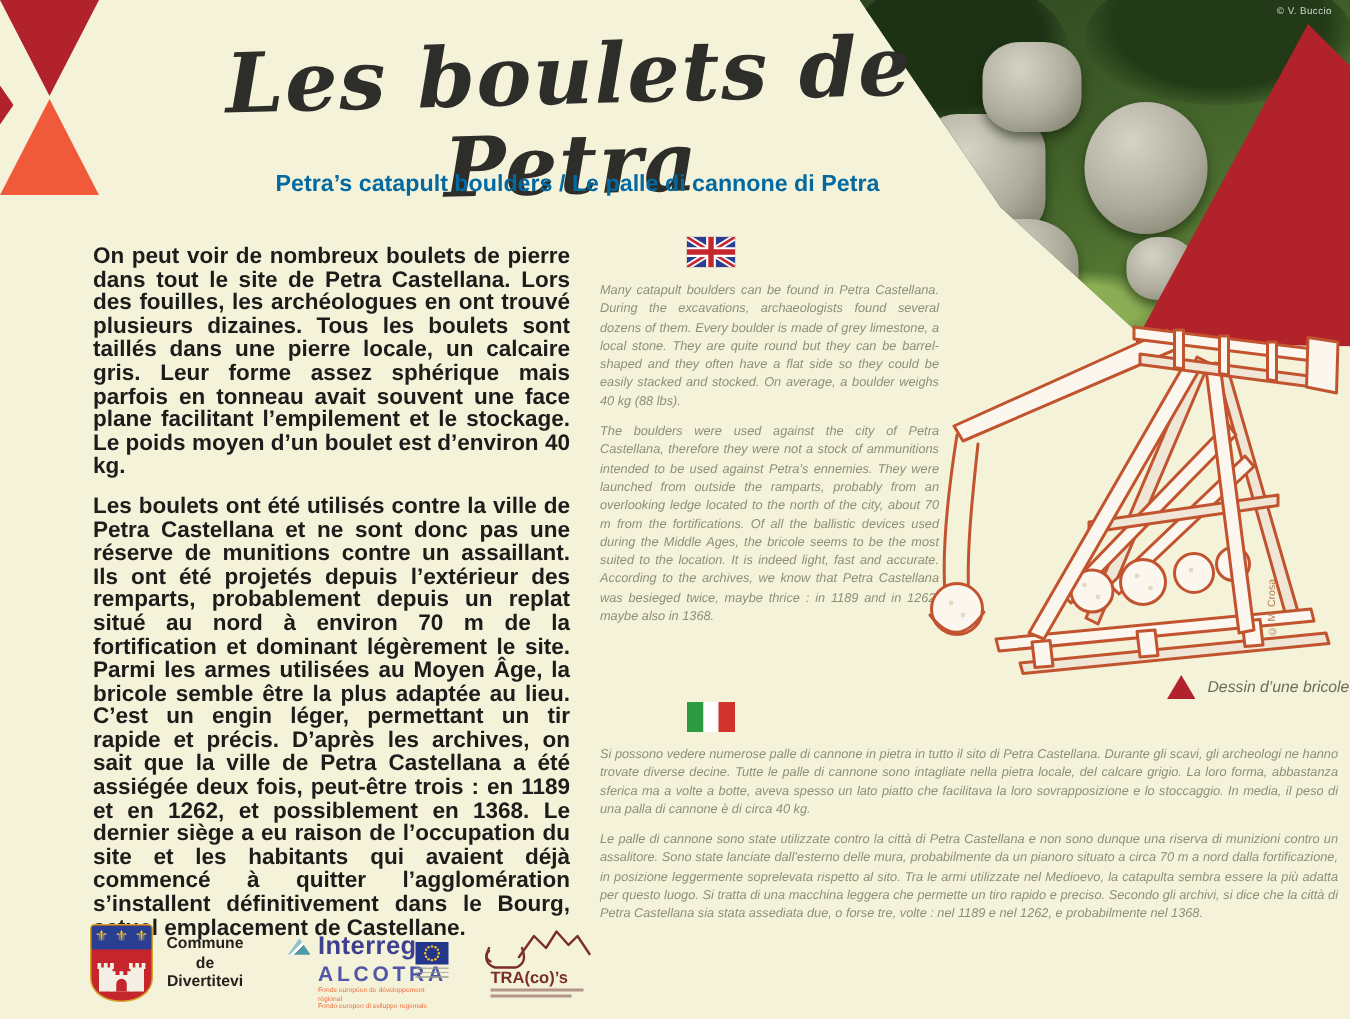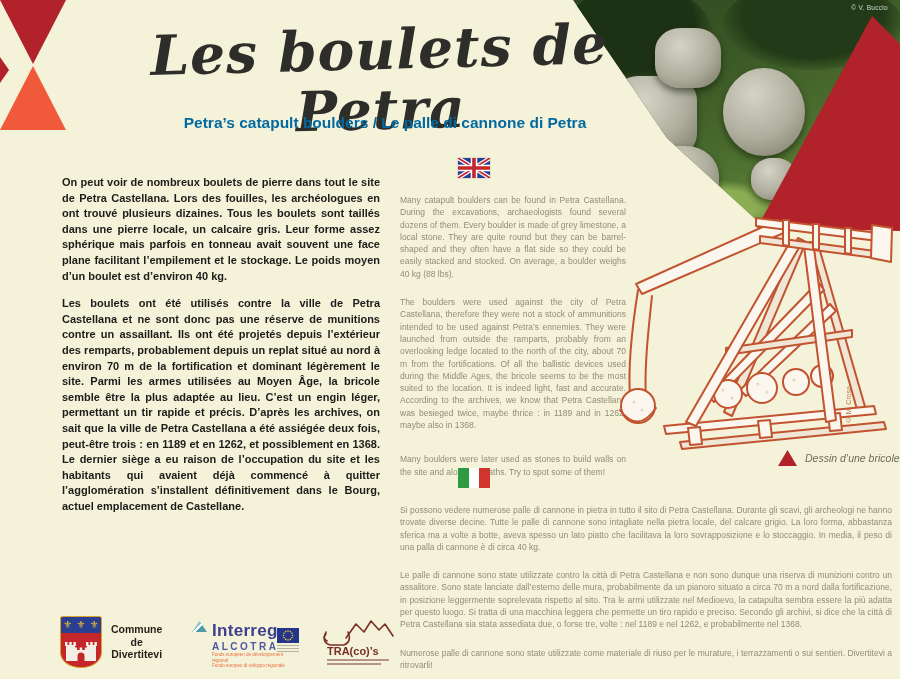--- a/index.html
+++ b/index.html
@@ -48,24 +48,24 @@
   .bl6{left:178px;top:158px;width:46px;height:42px;border-radius:45%;}
   .credit-photo{position:absolute;top:4px;right:12px;font-size:6.5px;
     color:rgba(255,255,255,.78);letter-spacing:.3px;}
 
   
   .red-tri{left:757px;top:16px;width:143px;height:215px;background:#b2222a;z-index:2;
     clip-path:polygon(80.4% 0%,100% 13%,100% 100%,0% 98.6%);}
 
   
   .col-fr{left:62px;top:163px;width:318px;z-index:2;}
-  .col-fr p{margin:12px 0 11px;font-size:11px;font-weight:700;line-height:15.6px;
+  .col-fr p{margin:0 0 11px;font-size:15px;font-weight:700;line-height:15.6px;
     text-align:justify;color:#1c1c1a;}
   .col-en{left:400px;top:158px;width:226px;z-index:2;}
-  .trans-p{margin:16px 0 8px;font-size:8.5px;line-height:12.3px;
+  .trans-p{margin:0 0 8px;font-size:8.5px;font-style:italic;line-height:12.3px;
     text-align:justify;color:#8f8f76;}
   .gap-top{margin-top:22px;}
   .section-it{left:400px;top:468px;width:492px;z-index:2;}
 
   
   .flag{width:32px;height:20px;display:block;box-shadow:0 0 0 .5px rgba(0,0,0,.15);}
   .flag-wrap-en{margin-left:58px;margin-bottom:9px;}
   .flag-wrap-it{margin-left:58px;margin-bottom:8px;}
   .flag-it{display:flex;width:32px;height:20px;}
   .flag-it span{flex:1;}
@@ -83,26 +83,26 @@
   .logo-commune{left:60px;top:616px;display:flex;align-items:center;z-index:2;}
   .shield{width:42px;height:52px;border:1.5px solid #d8a32a;box-sizing:border-box;
     border-radius:3px 3px 48% 48%/3px 3px 30% 30%;overflow:hidden;background:#c5262c;}
   .shield .chief{height:16px;background:#2b3f92;display:flex;align-items:center;
     justify-content:space-around;color:#f2c327;font-size:10px;line-height:10px;}
   .shield .field{height:34px;display:flex;align-items:center;justify-content:center;}
   .commune-name{margin-left:9px;text-align:center;font-weight:700;font-size:10.5px;
     line-height:12.5px;color:#241f1a;}
 
   .logo-interreg{left:192px;top:621px;z-index:2;}
-  .interreg-row{display:flex;align-items:flex-start;}
+  .interreg-row{display:flex;align-items:center;}
   .interreg-mark{font-size:17px;font-weight:700;color:#3d3f8f;letter-spacing:.3px;margin-left:5px;}
   .interreg-icon{width:15px;height:11px;
     clip-path:polygon(50% 0,100% 100%,0 100%);
     background:linear-gradient(135deg,#8fc5c9 0 44%,#ffffff 44% 56%,#4f9aa8 56%);}
-  .alcotra{margin-left:20px;font-size:10px;font-weight:700;color:#5058a5;letter-spacing:2.5px;}
+  .alcotra{margin-left:20px;font-size:14px;font-weight:700;color:#5058a5;letter-spacing:2.5px;}
   .fund-text{margin-left:20px;font-size:4.5px;line-height:5.5px;color:#e8703f;width:75px;}
   .eu-flag{left:277px;top:628px;width:22px;height:15px;background:#24358c;z-index:2;}
   .eu-lines{left:277px;top:645px;width:22px;height:7px;z-index:2;
     background:repeating-linear-gradient(#9a9a8a 0 1px,transparent 1px 3px);opacity:.7;}
 
   .logo-traco{left:318px;top:614px;z-index:2;}
 </style>
 </head>
 <body>
 
@@ -138,21 +138,20 @@
     <svg class="flag" viewBox="0 0 32 20" xmlns="http://www.w3.org/2000/svg">
       <rect width="32" height="20" fill="#2b3f92"></rect>
       <path d="M0,0 L32,20 M32,0 L0,20" stroke="#ffffff" stroke-width="4.2"></path>
       <path d="M0,0 L32,20 M32,0 L0,20" stroke="#c5262c" stroke-width="1.8"></path>
       <path d="M16,0 V20 M0,10 H32" stroke="#ffffff" stroke-width="6.5"></path>
       <path d="M16,0 V20 M0,10 H32" stroke="#c5262c" stroke-width="3.6"></path>
     </svg>
   </div>
   <p class="trans-p">Many catapult boulders can be found in Petra Castellana. During the excavations, archaeologists found several dozens of them. Every boulder is made of grey limestone, a local stone. They are quite round but they can be barrel-shaped and they often have a flat side so they could be easily stacked and stocked. On average, a boulder weighs 40 kg (88 lbs).</p>
   <p class="trans-p">The boulders were used against the city of Petra Castellana, therefore they were not a stock of ammunitions intended to be used against Petra’s ennemies. They were launched from outside the ramparts, probably from an overlooking ledge located to the north of the city, about 70 m from the fortifications. Of all the ballistic devices used during the Middle Ages, the bricole seems to be the most suited to the location. It is indeed light, fast and accurate. According to the archives, we know that Petra Castellana was besieged twice, maybe thrice : in 1189 and in 1262, maybe also in 1368.</p>
-  <p class="trans-p gap-top">Many boulders were later used as stones to build walls on the site and along the paths. Try to spot some of them!</p>
 </div>
 
 <div class="abs bricole">
   <svg width="290" height="260" viewBox="0 0 290 260" xmlns="http://www.w3.org/2000/svg">
     <g stroke="#c2532f" stroke-width="2" fill="#fbf7ee" stroke-linejoin="round" stroke-linecap="round">
 
       <polygon points="190,40 198,44 124,218 116,214" fill="#efe6d6"></polygon>
       <polygon points="202,44 210,46 258,212 250,215" fill="#efe6d6"></polygon>
 
       <polygon points="100,198 210,84 216,92 106,204"></polygon>
@@ -208,21 +207,20 @@
 <div class="abs section-it">
   <div class="flag-wrap-it">
     <div class="flag-it">
       <span style="background:#2e9a44"></span>
       <span style="background:#ffffff"></span>
       <span style="background:#d0342c"></span>
     </div>
   </div>
   <p class="trans-p">Si possono vedere numerose palle di cannone in pietra in tutto il sito di Petra Castellana. Durante gli scavi, gli archeologi ne hanno trovate diverse decine. Tutte le palle di cannone sono intagliate nella pietra locale, del calcare grigio. La loro forma, abbastanza sferica ma a volte a botte, aveva spesso un lato piatto che facilitava la loro sovrapposizione e lo stoccaggio. In media, il peso di una palla di cannone è di circa 40 kg.</p>
   <p class="trans-p">Le palle di cannone sono state utilizzate contro la città di Petra Castellana e non sono dunque una riserva di munizioni contro un assalitore. Sono state lanciate dall’esterno delle mura, probabilmente da un pianoro situato a circa 70 m a nord dalla fortificazione, in posizione leggermente soprelevata rispetto al sito. Tra le armi utilizzate nel Medioevo, la catapulta sembra essere la più adatta per questo luogo. Si tratta di una macchina leggera che permette un tiro rapido e preciso. Secondo gli archivi, si dice che la città di Petra Castellana sia stata assediata due, o forse tre, volte : nel 1189 e nel 1262, e probabilmente nel 1368.</p>
-  <p class="trans-p">Numerose palle di cannone sono state utilizzate come materiale di riuso per le murature, i terrazzamenti o sui sentieri. Divertitevi a ritrovarli!</p>
 </div>
 
 <div class="abs logo-commune">
   <div class="shield">
     <div class="chief">
         <span>⚜</span>
         <span>⚜</span>
         <span>⚜</span>
       </div>
     <div class="field">

